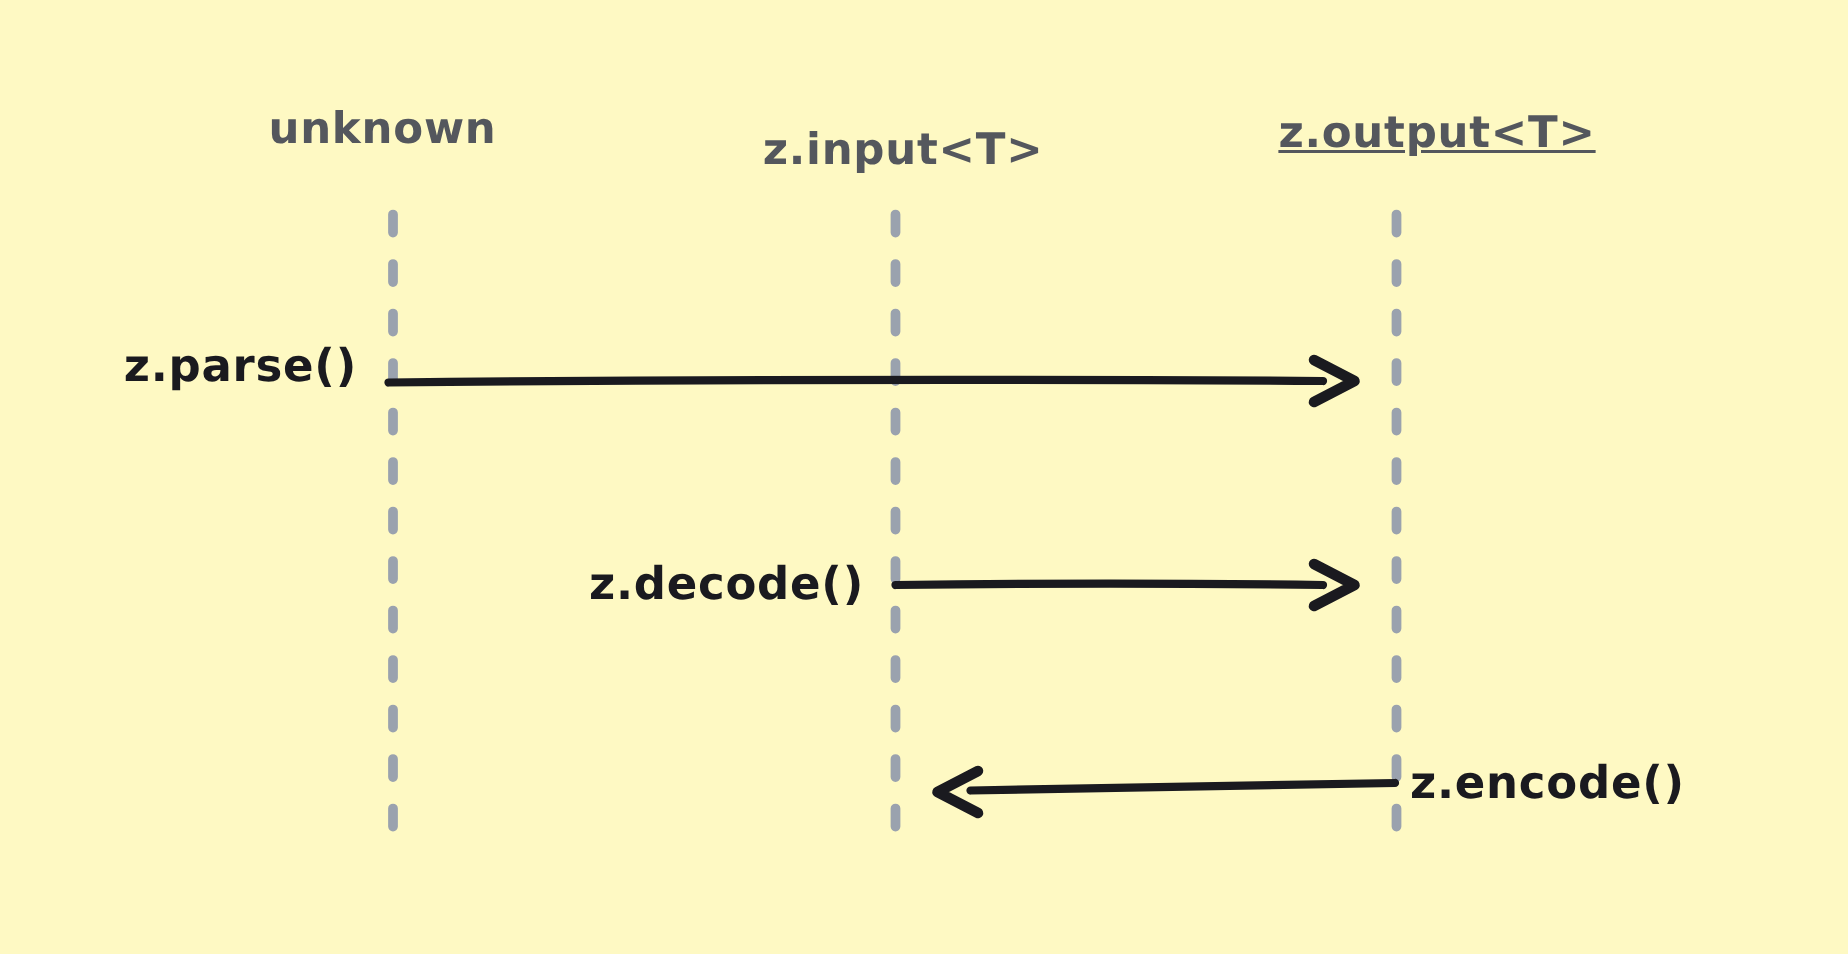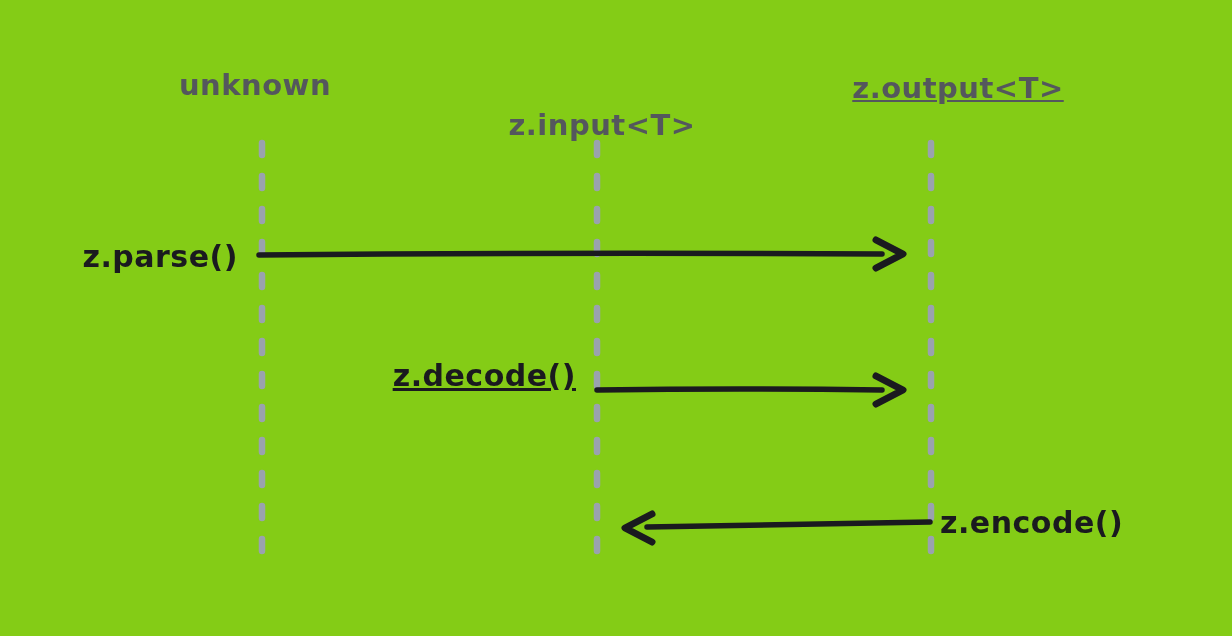--- a/index.html
+++ b/index.html
@@ -5,21 +5,21 @@
   html, body {
     margin: 0;
     padding: 0;
     background: #f7f8f9;
     font-family: "DejaVu Sans", "Liberation Sans", sans-serif;
   }
   .stage {
     position: relative;
     width: 1232px;
     height: 636px;
-    background: #84cc16;
+    background: #fef9c3;
     overflow: hidden;
   }
   .layer {
     position: absolute;
     inset: 0;
   }
   .label {
     position: absolute;
     white-space: nowrap;
     line-height: 1.1;
@@ -59,20 +59,20 @@
       <path d="M876 376 L903 390 L876 404" stroke-width="7"></path>
     </g>
 
     <g stroke="#1a1a1f" fill="none" stroke-linecap="round" stroke-linejoin="round">
       <path d="M930 522 Q 790 524 647 527" stroke-width="5.5"></path>
       <path d="M652 514 L625 528 L652 542" stroke-width="7"></path>
     </g>
   </svg>
 
   <div class="label actor-label" style="left:255px; top:70px;">unknown</div>
-  <div class="label actor-label" style="left:602px; top:84px;margin-top:26px;">z.input&lt;T&gt;</div>
+  <div class="label actor-label" style="left:602px; top:84px;">z.input&lt;T&gt;</div>
   <div class="label actor-label" style="left:958px; top:73px;text-decoration:underline;">z.output&lt;T&gt;</div>
 
-  <div class="label msg-label right-aligned" style="right:994px; top:240px;">z.parse()</div>
-  <div class="label msg-label right-aligned" style="right:656px; top:359px;text-decoration:underline;">z.decode()</div>
+  <div class="label msg-label right-aligned" style="right:994px; top:228px;">z.parse()</div>
+  <div class="label msg-label right-aligned" style="right:656px; top:373px;">z.decode()</div>
   <div class="label msg-label" style="left:940px; top:506px;">z.encode()</div>
 
 </div>
 
 </body></html>

